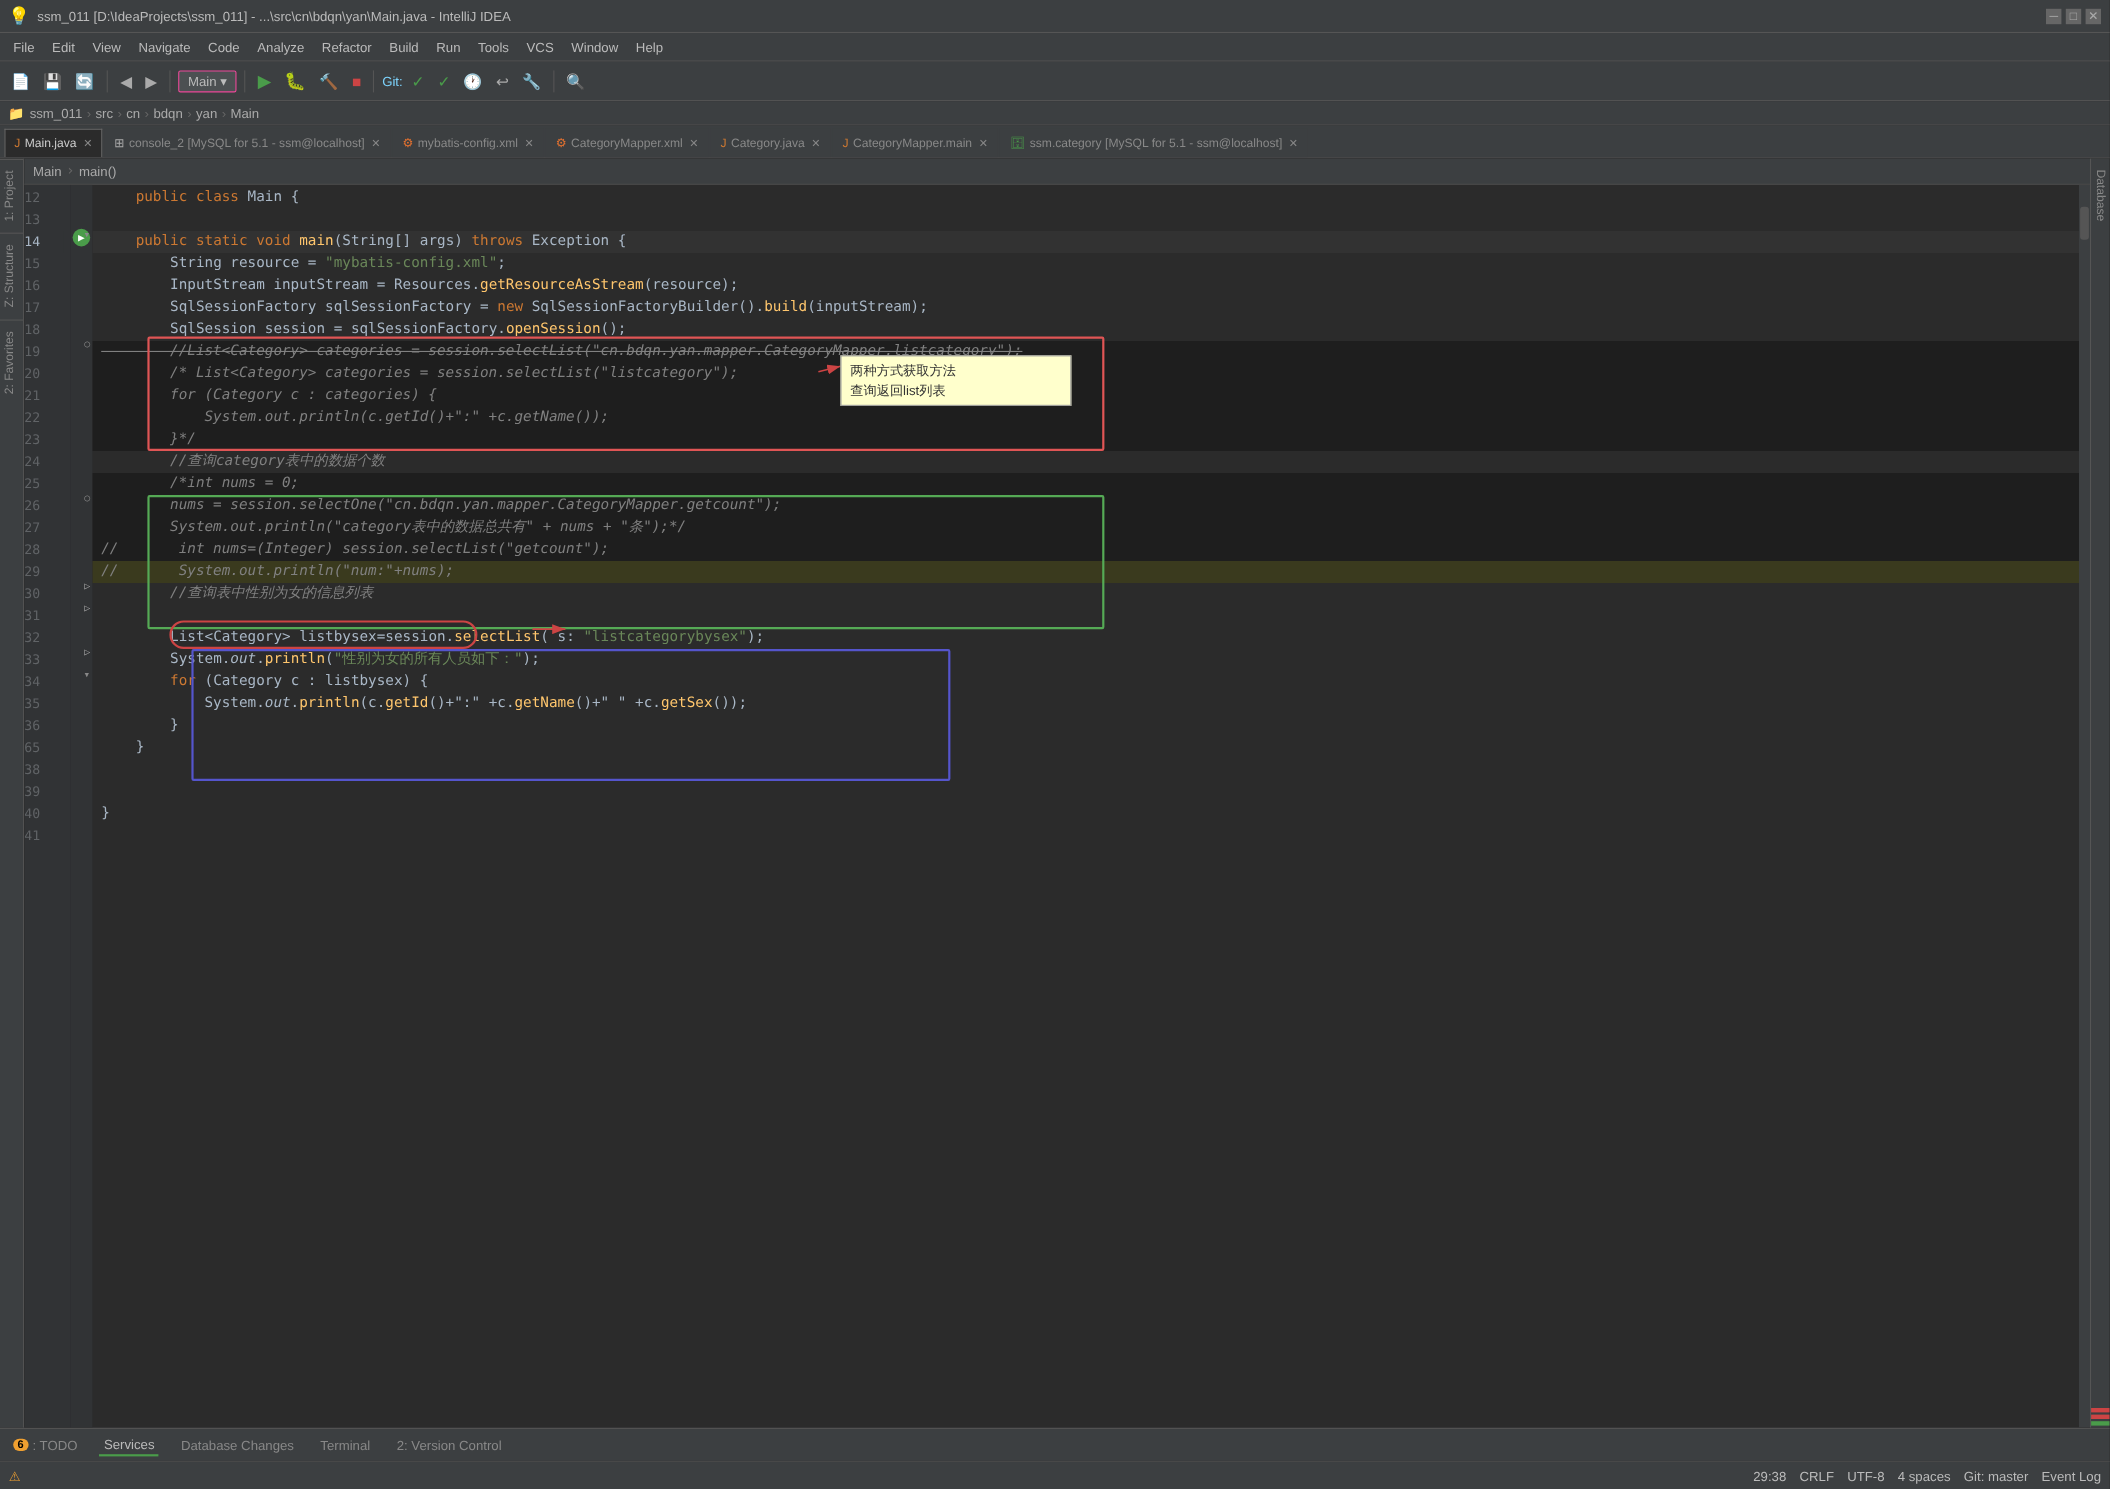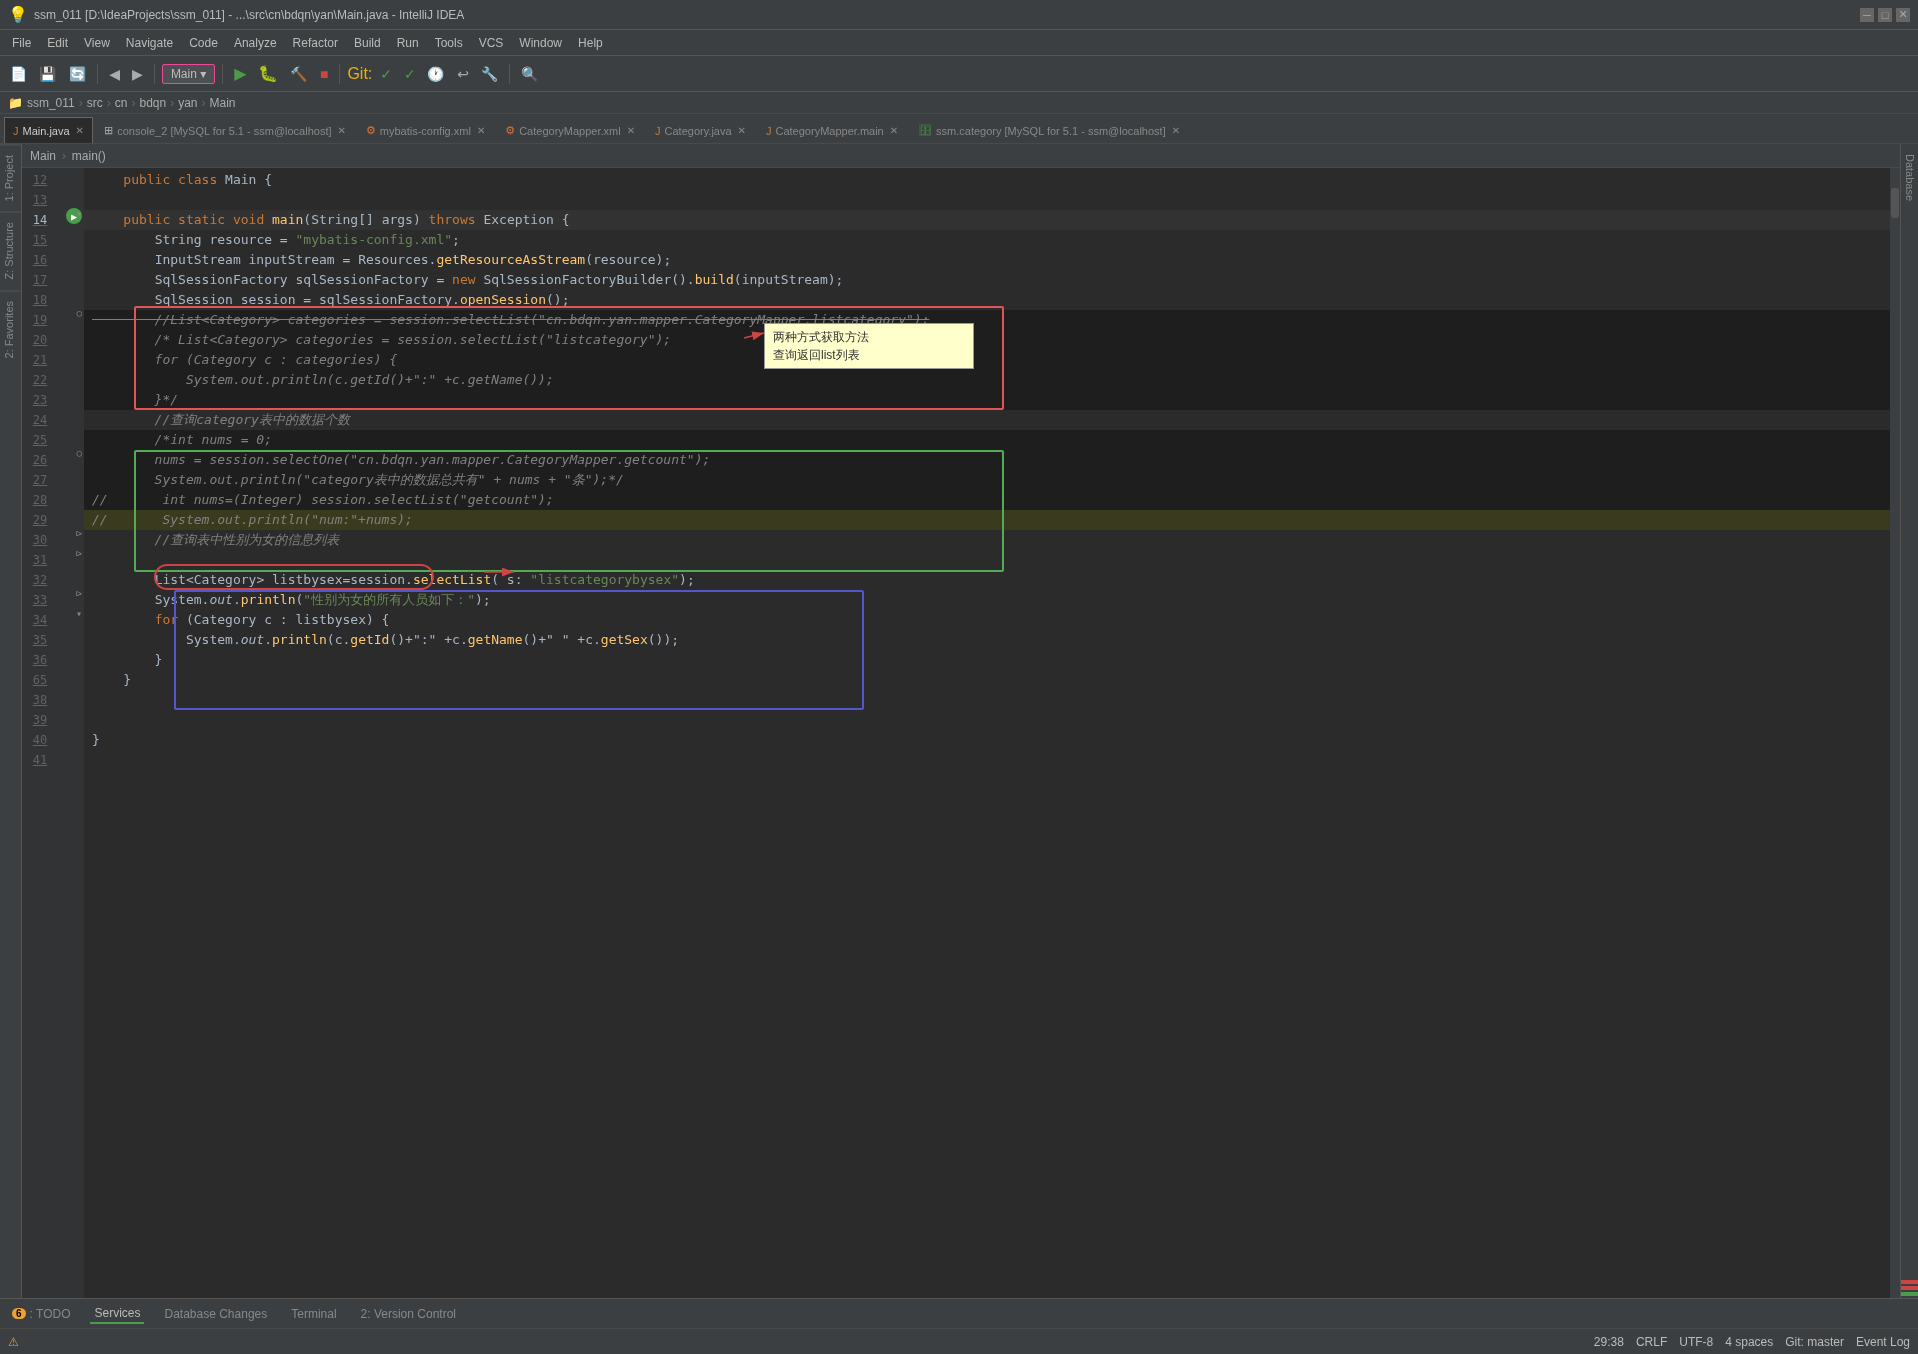--- a/index.html
+++ b/index.html
@@ -144,26 +144,25 @@
       background: #2b2b2b;
     }
 
     .line-numbers {
       width: 42px;
       background: #313335;
       color: #606366;
       font-size: 12px;
       line-height: 20px;
       padding: 0 6px 0 0;
-      text-align: center;
+      text-align: left;
       user-select: none;
       flex-shrink: 0;
       padding-top: 2px;
       overflow: hidden;
-      text-decoration: underline;
     }
     .line-number { height: 20px; display: block; }
     .line-number.active { color: #a9b7c6; background: #313335; }
 
     .code-content {
       flex: 1;
       overflow: auto;
       padding: 2px 0;
       position: relative;
     }
@@ -379,21 +378,21 @@
   <div class="toolbar-separator"></div>
   <button class="branch-selector">
     <span>Main</span> ▾
   </button>
   <div class="toolbar-separator"></div>
   <button class="toolbar-btn" style="color:#4a9c4a; font-size:16px;">▶</button>
   <button class="toolbar-btn" style="color:#cc7832; font-size:16px;">🐛</button>
   <button class="toolbar-btn">🔨</button>
   <button class="toolbar-btn" style="color:#cc4444;">■</button>
   <div class="toolbar-separator"></div>
-  <span style="color:#eab308; font-size:16px; font-family:sans-serif;">Git:</span>
+  <span style="color:#7dd3fc; font-size:12px; font-family:sans-serif;">Git:</span>
   <button class="toolbar-btn" style="color:#4a9c4a;">✓</button>
   <button class="toolbar-btn" style="color:#4a9c4a;">✓</button>
   <button class="toolbar-btn">🕐</button>
   <button class="toolbar-btn">↩</button>
   <button class="toolbar-btn">🔧</button>
   <div class="toolbar-separator"></div>
   <button class="toolbar-btn">🔍</button>
 </div>
 
 <div style="background:#3c3f41; height:22px; display:flex; align-items:center; padding:0 8px; border-bottom:1px solid #4a4a4a; flex-shrink:0; font-size:12px; font-family:sans-serif;">

